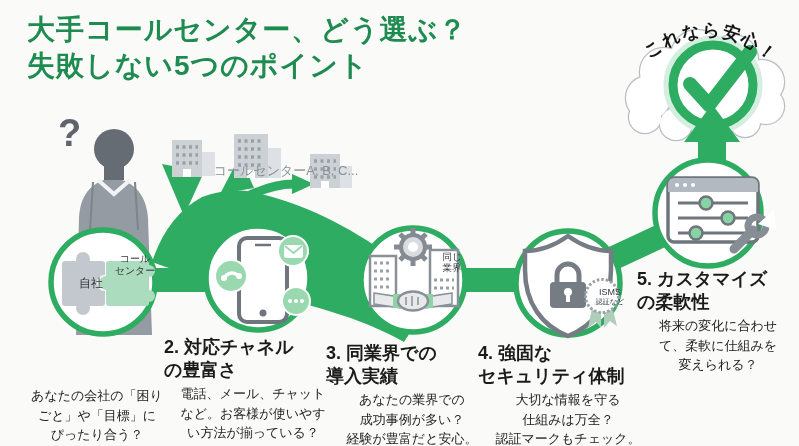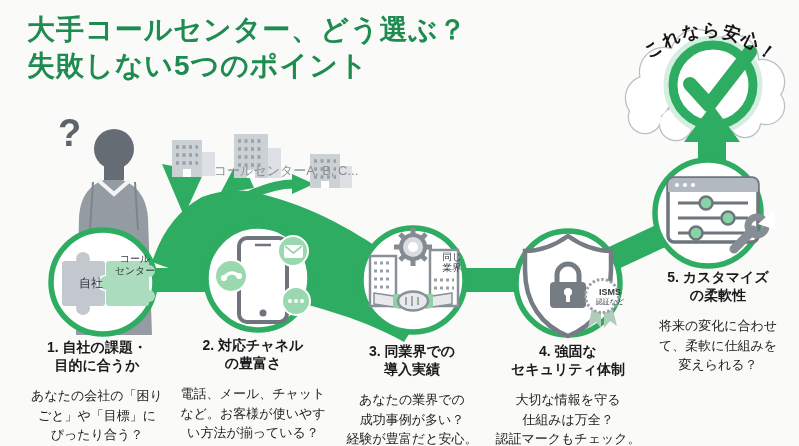--- a/index.html
+++ b/index.html
@@ -4,34 +4,34 @@
 <style>
   html,body{margin:0;padding:0;background:#e9e9e9;}
   .stage{position:relative;width:799px;height:446px;background:#fafaf8;overflow:hidden;
          font-family:"Liberation Sans","DejaVu Sans",sans-serif;}
   .stage svg{position:absolute;left:0;top:0;}
   .title{position:absolute;left:27px;top:12px;font-size:28px;font-weight:800;
          color:#1e8b50;line-height:1.30;letter-spacing:1px;white-space:pre-line;}
   .candidates{position:absolute;left:196px;top:118px;width:180px;font-size:13px;
          color:#8a9097;text-align:center;margin-top:44px;}
   .qmark{position:absolute;left:58px;top:112px;font-size:38px;font-weight:800;color:#5d646b;}
-  .pt-h{position:absolute;font-weight:800;font-size:14px;color:#1b1b1b;text-align:center;
+  .pt-h{position:absolute;font-weight:800;font-size:18px;color:#1b1b1b;text-align:left;
         white-space:pre-line;line-height:1.3;}
   .pt-b{position:absolute;font-size:13px;color:#222;text-align:center;
         white-space:pre-line;line-height:1.5;}
   .h1{left:8px;top:338px;width:178px;}   .b1{left:8px;top:386px;width:178px;}
   .h2{left:164px;top:336px;width:178px;} .b2{left:158px;top:384px;width:190px;}
   .h3{left:326px;top:342px;width:172px;} .b3{left:326px;top:390px;width:172px;}
   .h4{left:478px;top:342px;width:180px;} .b4{left:478px;top:390px;width:180px;}
   .h5{left:637px;top:268px;width:162px;} .b5{left:637px;top:316px;width:162px;}
   .icon-label{position:absolute;color:#33383d;text-align:center;white-space:pre-line;padding-left:8px;}
   .lbl-jisha{left:62px;top:275px;width:42px;font-size:12px;}
   .lbl-cc{left:105px;top:253px;width:44px;font-size:10px;line-height:1.2;}
   .lbl-ind{left:428px;top:252px;width:32px;font-size:9.5px;line-height:1.15;}
-  .lbl-isms1{left:585px;top:287px;width:34px;font-size:9px;font-weight:700;}
+  .lbl-isms1{left:585px;top:287px;width:34px;font-size:9px;font-weight:400;}
   .lbl-isms2{left:585px;top:297px;width:34px;font-size:7px;}
 </style>
 </head>
 <body>
 
 <div class="stage">
 
 <svg width="799" height="446" viewBox="0 0 799 446">
 
   <g>
@@ -227,22 +227,20 @@
 <div class="candidates">コールセンターA, B, C...</div>
 
 <div class="icon-label lbl-jisha">自社</div>
 <div class="icon-label lbl-cc">コール
 センター</div>
 <div class="icon-label lbl-ind">同じ
 業界</div>
 <div class="icon-label lbl-isms1">ISMS</div>
 <div class="icon-label lbl-isms2">認証など</div>
 
-<div class="pt-h h1">1. 自社の課題・
-目的に合うか</div>
 <div class="pt-b b1">あなたの会社の「困り
 ごと」や「目標」に
 ぴったり合う？</div>
 <div class="pt-h h2">2. 対応チャネル
 の豊富さ</div>
 <div class="pt-b b2">電話、メール、チャット
 など。お客様が使いやす
 い方法が揃っている？</div>
 <div class="pt-h h3">3. 同業界での
 導入実績</div>

